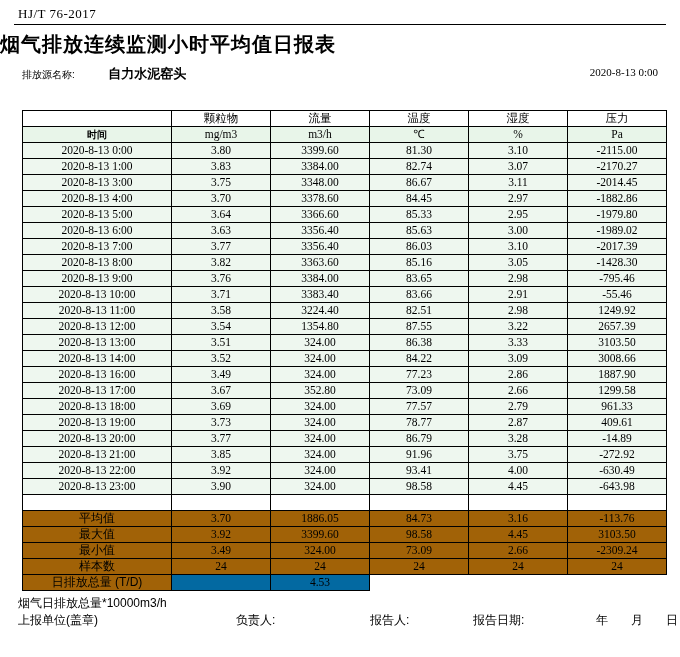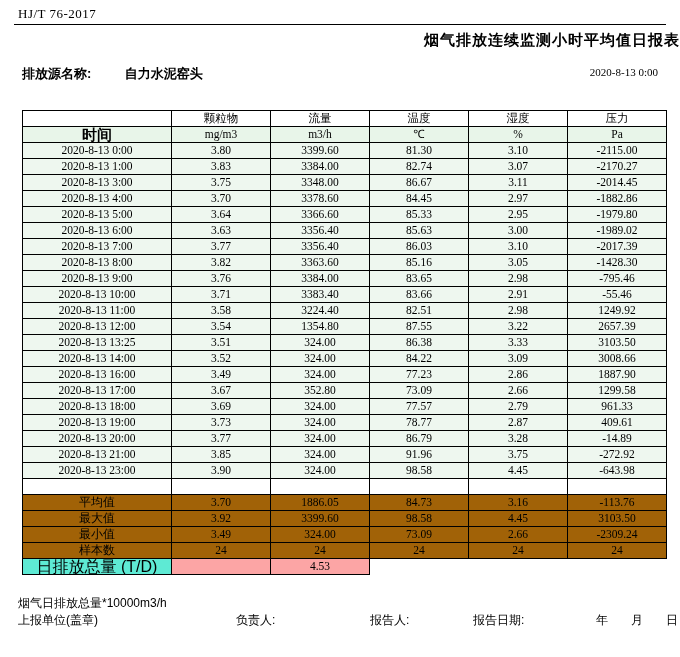--- a/index.html
+++ b/index.html
@@ -36,35 +36,35 @@
     top: 24px;
     width: 652px;
     height: 0;
     border-top: 1px solid #000;
   }
   .doc-title {
     position: absolute;
     left: 0;
     right: 0;
     top: 31px;
-    text-align: right;
-    font-size: 15px;
+    text-align: left;
+    font-size: 20px;
     font-weight: bold;
     letter-spacing: 1px;
   }
   .src-row {
     position: absolute;
     left: 22px;
     top: 64px;
     right: 22px;
     height: 20px;
   }
   .src-label {
-    font-size: 13px;
-    font-weight: bold;
+    font-size: 10px;
+    font-weight: normal;
     text-align: center;
   }
   .src-value {
     font-size: 13px;
     font-weight: bold;
     margin-left: 29px;
   }
   .date-right {
     position: absolute;
     right: 0;
@@ -97,21 +97,21 @@
     font-family: "Liberation Sans", sans-serif;
     font-weight: bold;
   }
   .hdr-unit td {
     height: 17px;
     line-height: 17px;
     font-size: 11px;
     background: #e8f5e9;
   }
   .hdr-unit td.time-cell {
-    font-size: 15px;
+    font-size: 10px;
     font-family: "Liberation Sans", sans-serif;
     font-weight: bold;
   }
   td.col-time {
     width: 148px;
   }
   td.col-d {
     width: 98px;
   }
   .data-row td {
@@ -126,25 +126,25 @@
   }
   .sum-row td {
     background: #a16207;
   }
   .sum-row td.label {
     font-family: "Liberation Sans", sans-serif;
     font-size: 12px;
   }
   .total-row td.label {
     font-family: "Liberation Sans", sans-serif;
-    font-size: 16px;
-    background: #5eead4;
+    font-size: 12px;
+    background: #a16207;
   }
   .total-row td.val {
-    background: #fca5a5;
+    background: #0369a1;
   }
   .total-row td.empty {
     background: #ffffff;
     border-left: none;
     border-right: none;
     border-bottom: none;
     border-top: none;
   }
   .footer {
     position: absolute;
@@ -322,21 +322,21 @@
         </tr>
         <tr class="data-row">
           <td class="col-time">2020-8-13 12:00</td>
           <td class="col-d">3.54</td>
           <td class="col-d">1354.80</td>
           <td class="col-d">87.55</td>
           <td class="col-d">3.22</td>
           <td class="col-d">2657.39</td>
         </tr>
         <tr class="data-row">
-          <td class="col-time">2020-8-13 13:25</td>
+          <td class="col-time">2020-8-13 13:00</td>
           <td class="col-d">3.51</td>
           <td class="col-d">324.00</td>
           <td class="col-d">86.38</td>
           <td class="col-d">3.33</td>
           <td class="col-d">3103.50</td>
         </tr>
         <tr class="data-row">
           <td class="col-time">2020-8-13 14:00</td>
           <td class="col-d">3.52</td>
           <td class="col-d">324.00</td>
@@ -384,20 +384,28 @@
           <td class="col-d">3.28</td>
           <td class="col-d">-14.89</td>
         </tr>
         <tr class="data-row">
           <td class="col-time">2020-8-13 21:00</td>
           <td class="col-d">3.85</td>
           <td class="col-d">324.00</td>
           <td class="col-d">91.96</td>
           <td class="col-d">3.75</td>
           <td class="col-d">-272.92</td>
+        </tr>
+        <tr class="data-row">
+          <td class="col-time">2020-8-13 22:00</td>
+          <td class="col-d">3.92</td>
+          <td class="col-d">324.00</td>
+          <td class="col-d">93.41</td>
+          <td class="col-d">4.00</td>
+          <td class="col-d">-630.49</td>
         </tr>
         <tr class="data-row">
           <td class="col-time">2020-8-13 23:00</td>
           <td class="col-d">3.90</td>
           <td class="col-d">324.00</td>
           <td class="col-d">98.58</td>
           <td class="col-d">4.45</td>
           <td class="col-d">-643.98</td>
         </tr>
         <tr class="blank-row">

